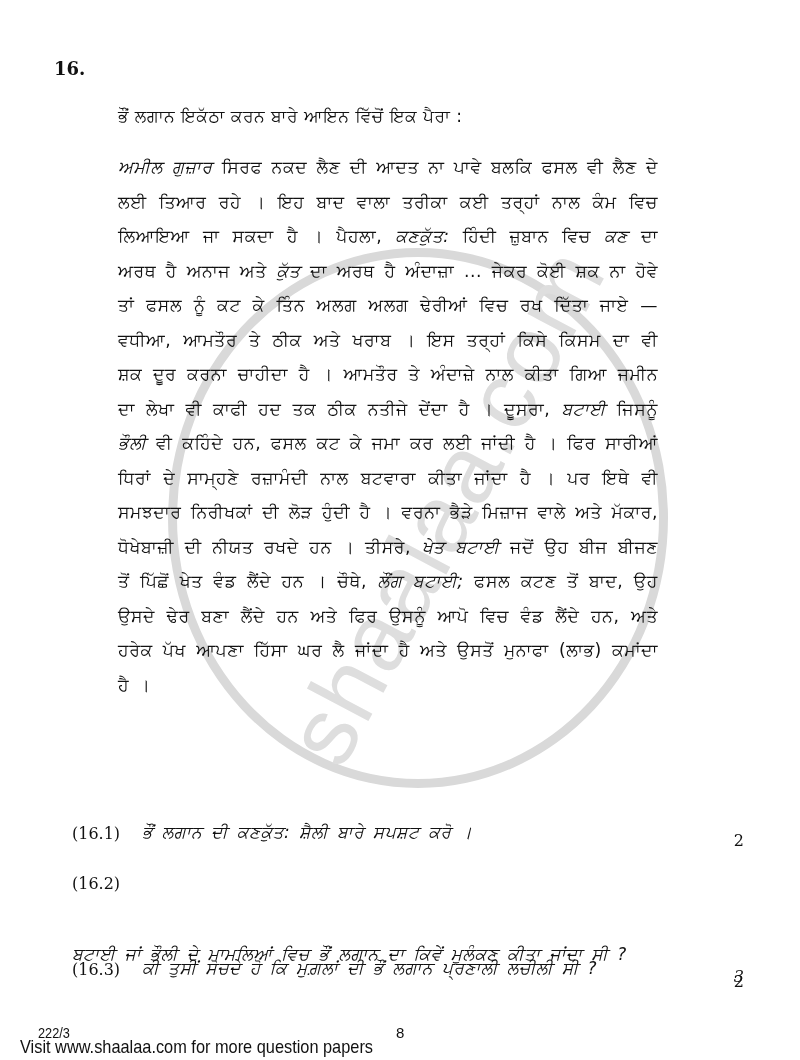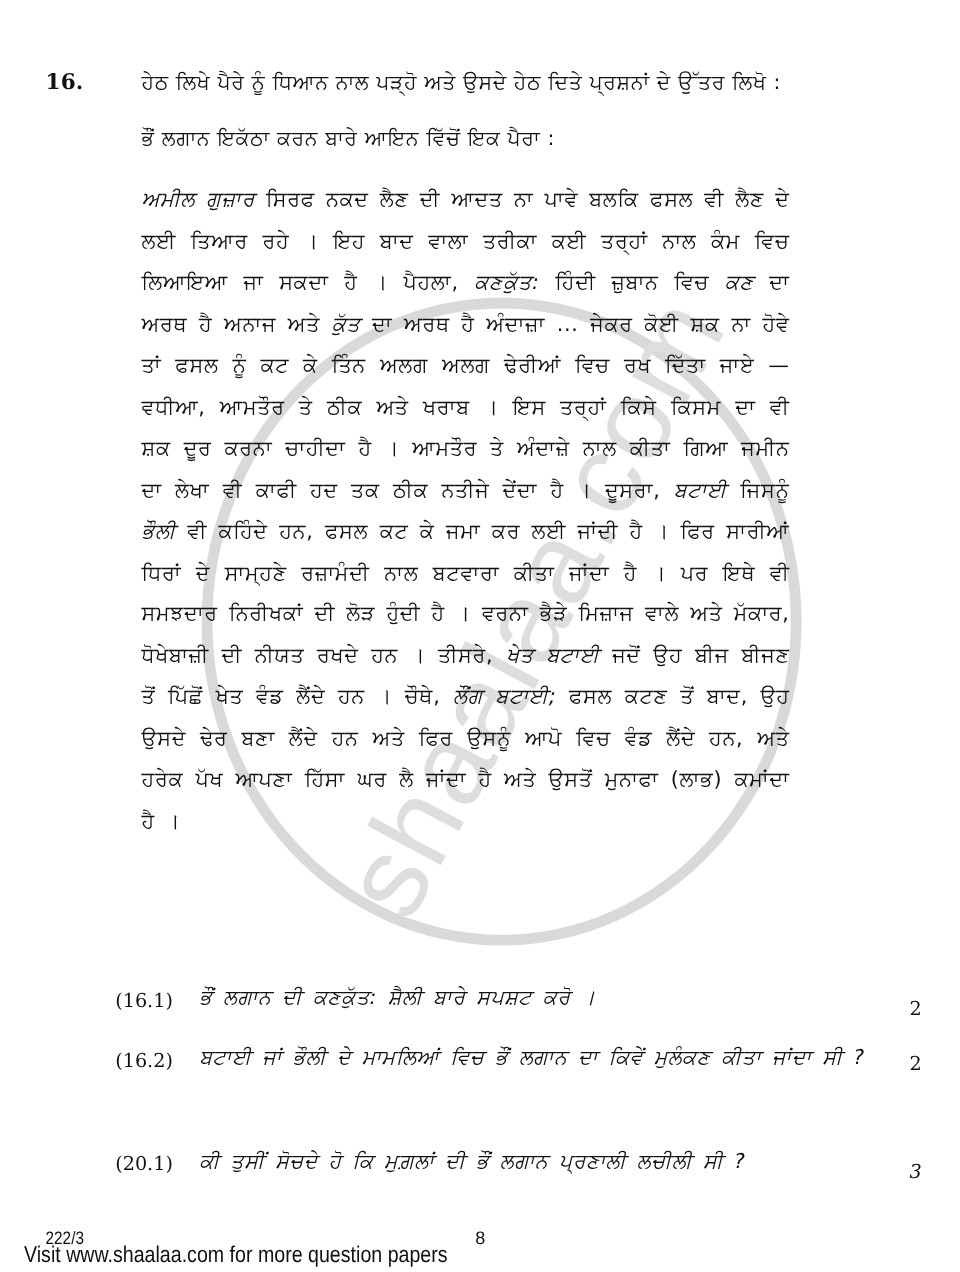--- a/index.html
+++ b/index.html
@@ -51,20 +51,21 @@
       left: 38px;
       width: 740px;
       display: flex;
       align-items: baseline;
     }
     .q-number {
       font-family: "DejaVu Serif", serif;
       font-weight: bold;
       font-size: 18px;
       width: 80px;
+      margin-left: 16px;
     }
     .q-instruction {
       font-size: 17px;
       letter-spacing: 0.5px;
     }
     .sub-heading {
       position: absolute;
       top: 106px;
       left: 118px;
       font-size: 17px;
@@ -79,21 +80,21 @@
       line-height: 34.5px;
       text-align: justify;
       letter-spacing: 0.6px;
       word-spacing: 3px;
     }
     .passage .it {
       font-style: italic;
     }
     .sub-q {
       position: absolute;
-      left: 96px;
+      left: 72px;
       width: 672px;
       display: flex;
       align-items: flex-start;
     }
     .sub-q-num {
       font-family: "DejaVu Serif", serif;
       font-size: 16px;
       width: 70px;
       flex: 0 0 70px;
       padding-top: 2px;
@@ -148,43 +149,42 @@
 </head>
 <body>
 
 <div class="watermark"></div>
 <div class="watermark-text">shaalaa.com</div>
 
 <div class="content">
 
   <div class="q-header">
     <span class="q-number">16.</span>
-    <span class="q-instruction">ਹੇਠ ਲਿਖੇ ਪੈਰੇ ਨੂੰ ਧਿਆਨ ਨਾਲ ਪੜ੍ਹੋ ਅਤੇ ਉਸਦੇ ਹੇਠ ਦਿਤੇ ਪ੍ਰਸ਼ਨਾਂ ਦੇ ਉੱਤਰ ਲਿਖੋ :</span>
   </div>
 
   <div class="sub-heading">ਭੌਂ ਲਗਾਨ ਇਕੱਠਾ ਕਰਨ ਬਾਰੇ ਆਇਨ ਵਿੱਚੋਂ ਇਕ ਪੈਰਾ :</div>
 
   <div class="passage">
     <span class="it">ਅਮੀਲ ਗੁਜ਼ਾਰ</span><span> ਸਿਰਫ ਨਕਦ ਲੈਣ ਦੀ ਆਦਤ ਨਾ ਪਾਵੇ ਬਲਕਿ ਫਸਲ ਵੀ ਲੈਣ ਦੇ ਲਈ ਤਿਆਰ ਰਹੇ । ਇਹ ਬਾਦ ਵਾਲਾ ਤਰੀਕਾ ਕਈ ਤਰ੍ਹਾਂ ਨਾਲ ਕੰਮ ਵਿਚ ਲਿਆਇਆ ਜਾ ਸਕਦਾ ਹੈ । ਪੈਹਲਾ, </span><span class="it">ਕਣਕੁੱਤ:</span><span> ਹਿੰਦੀ ਜ਼ੁਬਾਨ ਵਿਚ </span><span class="it">ਕਣ</span><span> ਦਾ ਅਰਥ ਹੈ ਅਨਾਜ ਅਤੇ </span><span class="it">ਕੁੱਤ</span><span> ਦਾ ਅਰਥ ਹੈ ਅੰਦਾਜ਼ਾ ... ਜੇਕਰ ਕੋਈ ਸ਼ਕ ਨਾ ਹੋਵੇ ਤਾਂ ਫਸਲ ਨੂੰ ਕਟ ਕੇ ਤਿੰਨ ਅਲਗ ਅਲਗ ਢੇਰੀਆਂ ਵਿਚ ਰਖ ਦਿੱਤਾ ਜਾਏ — ਵਧੀਆ, ਆਮਤੌਰ ਤੇ ਠੀਕ ਅਤੇ ਖਰਾਬ । ਇਸ ਤਰ੍ਹਾਂ ਕਿਸੇ ਕਿਸਮ ਦਾ ਵੀ ਸ਼ਕ ਦੂਰ ਕਰਨਾ ਚਾਹੀਦਾ ਹੈ । ਆਮਤੌਰ ਤੇ ਅੰਦਾਜ਼ੇ ਨਾਲ ਕੀਤਾ ਗਿਆ ਜਮੀਨ ਦਾ ਲੇਖਾ ਵੀ ਕਾਫੀ ਹਦ ਤਕ ਠੀਕ ਨਤੀਜੇ ਦੇਂਦਾ ਹੈ । ਦੂਸਰਾ, </span><span class="it">ਬਟਾਈ</span><span> ਜਿਸਨੂੰ </span><span class="it">ਭੌਲੀ</span><span> ਵੀ ਕਹਿੰਦੇ ਹਨ, ਫਸਲ ਕਟ ਕੇ ਜਮਾ ਕਰ ਲਈ ਜਾਂਦੀ ਹੈ । ਫਿਰ ਸਾਰੀਆਂ ਧਿਰਾਂ ਦੇ ਸਾਮ੍ਹਣੇ ਰਜ਼ਾਮੰਦੀ ਨਾਲ ਬਟਵਾਰਾ ਕੀਤਾ ਜਾਂਦਾ ਹੈ । ਪਰ ਇਥੇ ਵੀ ਸਮਝਦਾਰ ਨਿਰੀਖਕਾਂ ਦੀ ਲੋੜ ਹੁੰਦੀ ਹੈ । ਵਰਨਾ ਭੈੜੇ ਮਿਜ਼ਾਜ ਵਾਲੇ ਅਤੇ ਮੱਕਾਰ, ਧੋਖੇਬਾਜ਼ੀ ਦੀ ਨੀਯਤ ਰਖਦੇ ਹਨ । ਤੀਸਰੇ, </span><span class="it">ਖੇਤ ਬਟਾਈ</span><span> ਜਦੋਂ ਉਹ ਬੀਜ ਬੀਜਣ ਤੋਂ ਪਿੱਛੋਂ ਖੇਤ ਵੰਡ ਲੈਂਦੇ ਹਨ । ਚੌਥੇ, </span><span class="it">ਲੌਂਗ ਬਟਾਈ;</span><span> ਫਸਲ ਕਟਣ ਤੋਂ ਬਾਦ, ਉਹ ਉਸਦੇ ਢੇਰ ਬਣਾ ਲੈਂਦੇ ਹਨ ਅਤੇ ਫਿਰ ਉਸਨੂੰ ਆਪੋ ਵਿਚ ਵੰਡ ਲੈਂਦੇ ਹਨ, ਅਤੇ ਹਰੇਕ ਪੱਖ ਆਪਣਾ ਹਿੱਸਾ ਘਰ ਲੈ ਜਾਂਦਾ ਹੈ ਅਤੇ ਉਸਤੋਂ ਮੁਨਾਫਾ (ਲਾਭ) ਕਮਾਂਦਾ ਹੈ ।</span>
   </div>
 
   <div class="sub-q" style="top: 822px;">
     <span class="sub-q-num">(16.1)</span>
     <span class="sub-q-text">ਭੌਂ ਲਗਾਨ ਦੀ ਕਣਕੁੱਤ: ਸ਼ੈਲੀ ਬਾਰੇ ਸਪਸ਼ਟ ਕਰੋ ।</span>
     <span class="sub-q-marks">2</span>
   </div>
 
-  <div class="sub-q" style="top: 872px;">
+  <div class="sub-q" style="top: 872px; flex-direction: column;">
     <span class="sub-q-num">(16.2)</span>
     <span class="sub-q-text">ਬਟਾਈ ਜਾਂ ਭੌਲੀ ਦੇ ਮਾਮਲਿਆਂ ਵਿਚ ਭੌਂ ਲਗਾਨ ਦਾ ਕਿਵੇਂ ਮੁਲੰਕਣ ਕੀਤਾ ਜਾਂਦਾ ਸੀ ?</span>
     <span class="sub-q-marks" style="padding-bottom: 4px;">2</span>
   </div>
 
   <div class="sub-q" style="top: 958px;">
-    <span class="sub-q-num">(20.1)</span>
+    <span class="sub-q-num">(16.3)</span>
     <span class="sub-q-text">ਕੀ ਤੁਸੀਂ ਸੋਚਦੇ ਹੋ ਕਿ ਮੁਗ਼ਲਾਂ ਦੀ ਭੌਂ ਲਗਾਨ ਪ੍ਰਣਾਲੀ ਲਚੀਲੀ ਸੀ ?</span>
     <span class="sub-q-marks italic">3</span>
   </div>
 
   <div class="footer-code">222/3</div>
   <div class="footer-page">8</div>
   <div class="footer-link">Visit www.shaalaa.com for more question papers</div>
 
 </div>
 

